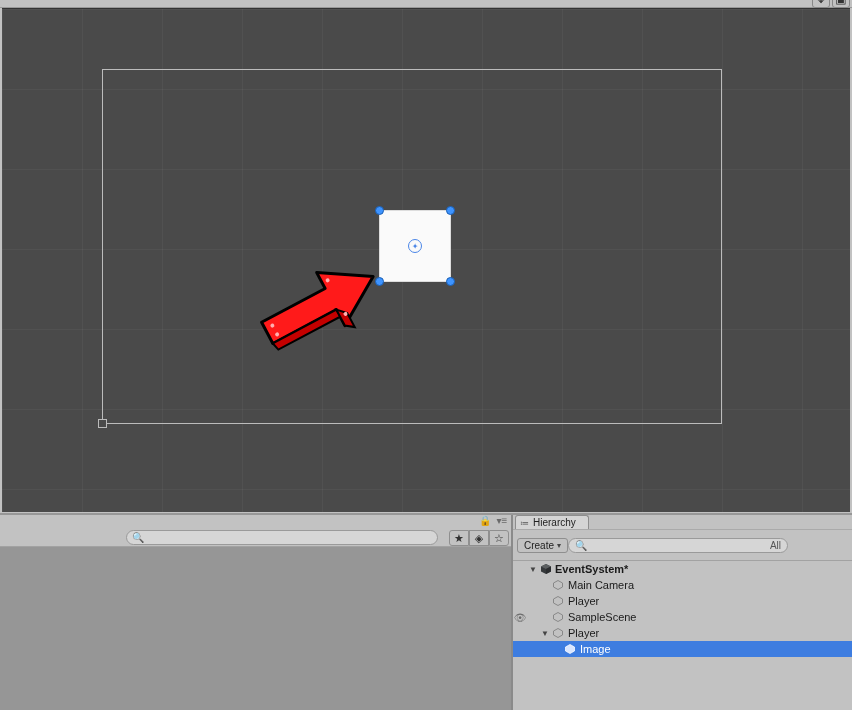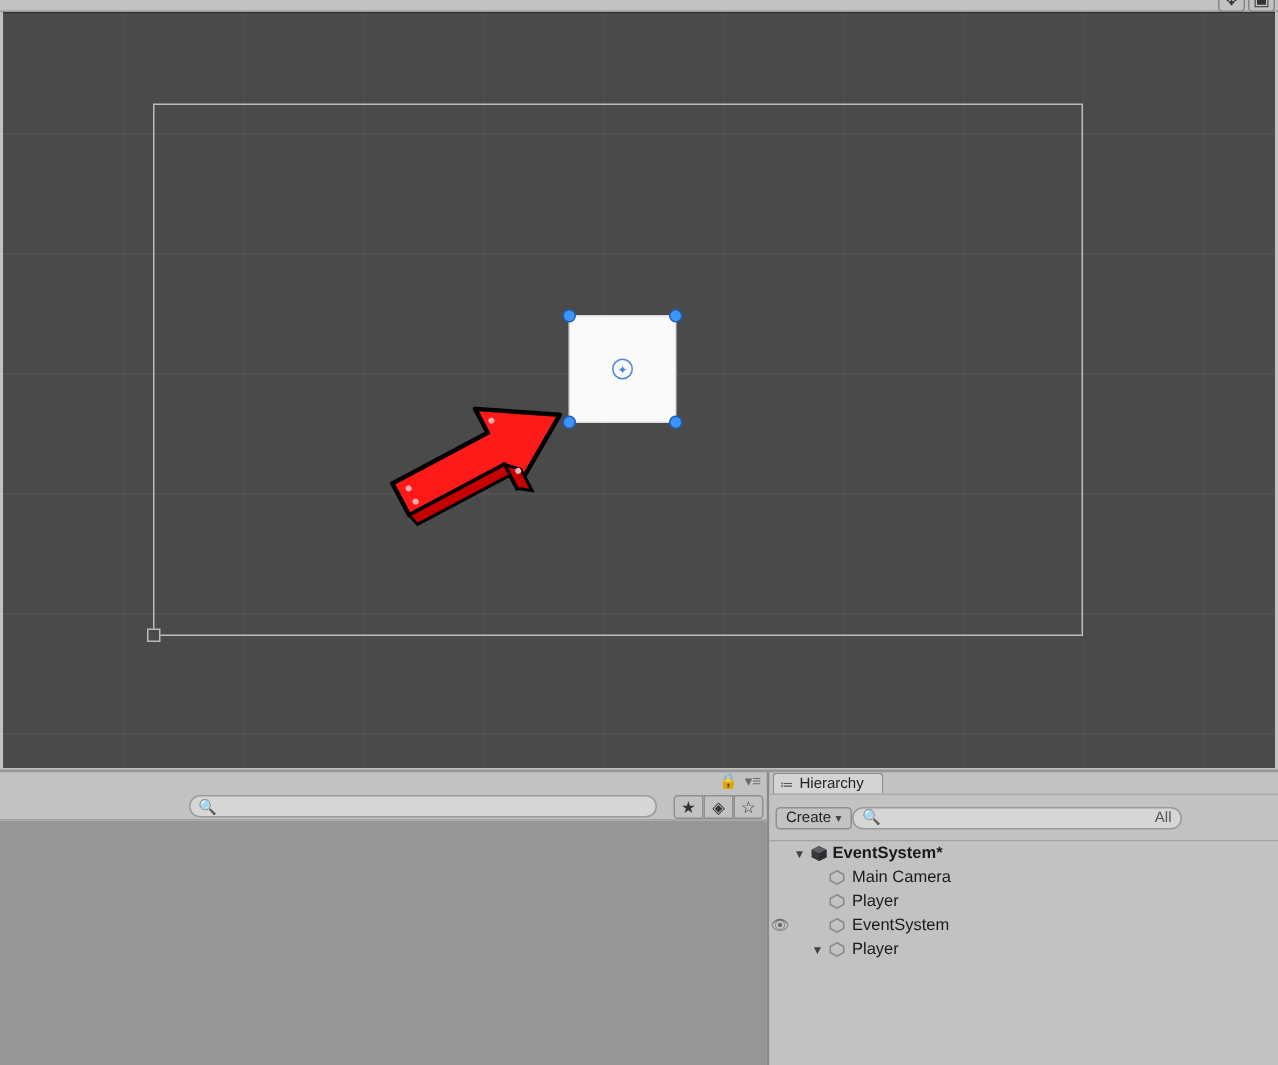--- a/index.html
+++ b/index.html
@@ -413,30 +413,41 @@
 
       <div class="row">
         <span class="eye-col">👁</span>
         <span class="indent" style="width:12px"></span>
         <span class="fold"></span>
         <span class="go-icon">
           <svg class="cube-svg" viewBox="0 0 24 24">
               <polygon points="12,3 21,8 21,16 12,21 3,16 3,8" fill="none" stroke="#888" stroke-width="2"></polygon>
             </svg>
         </span>
-        <span>EventSystem</span>
+        <span>SampleScene</span>
       </div>
 
       <div class="row">
         <span class="eye-col"></span>
         <span class="indent" style="width:12px"></span>
         <span class="fold">▼</span>
         <span class="go-icon">
           <svg class="cube-svg" viewBox="0 0 24 24">
               <polygon points="12,3 21,8 21,16 12,21 3,16 3,8" fill="none" stroke="#888" stroke-width="2"></polygon>
             </svg>
         </span>
         <span>Player</span>
       </div>
 
+      <div class="row selected">
+        <span class="eye-col"></span>
+        <span class="indent" style="width:24px"></span>
+        <span class="fold"></span>
+        <span class="go-icon">
+          <svg class="cube-svg" viewBox="0 0 24 24">
+              <polygon points="12,3 21,8 21,16 12,21 3,16 3,8" fill="#d9e6ff" stroke="#fff" stroke-width="1.5"></polygon>
+            </svg>
+        </span>
+        <span>Image</span>
+      </div>
     </div>
   </div>
 </div>
 
 </body></html>

